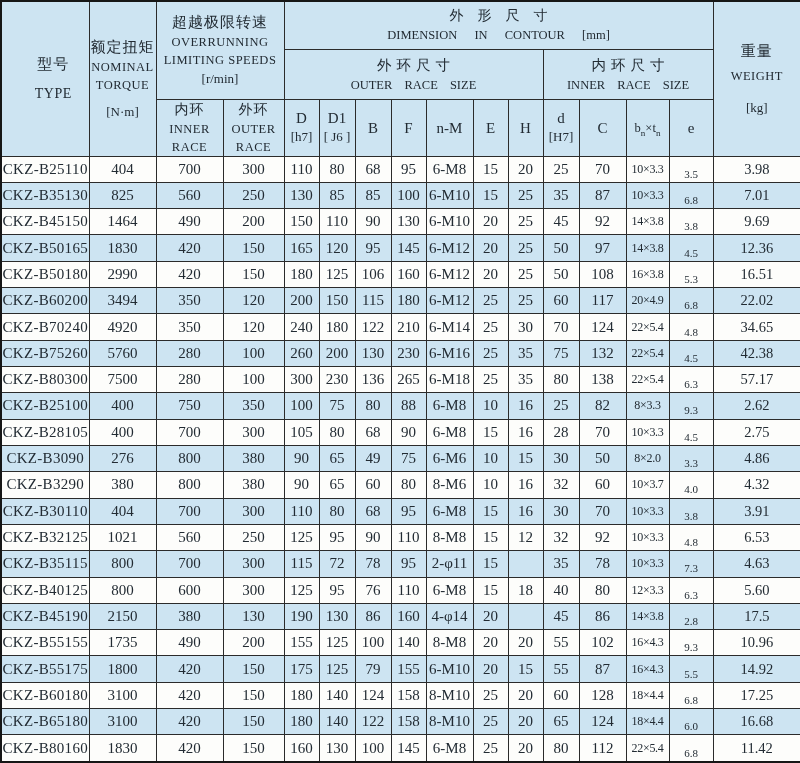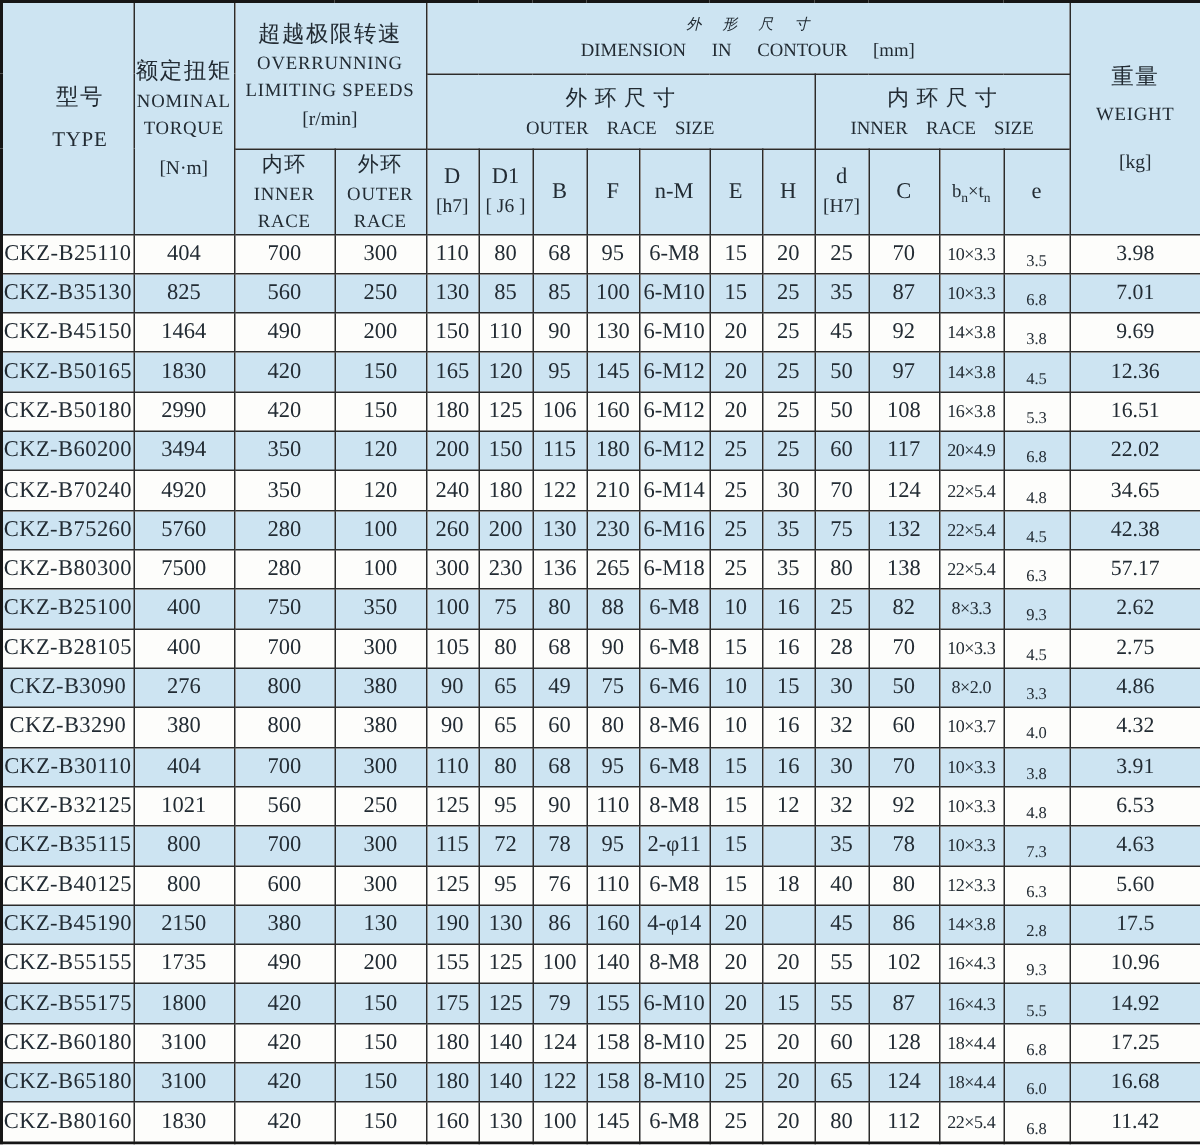--- a/index.html
+++ b/index.html
@@ -22,21 +22,21 @@
     vertical-align: middle;
     overflow: hidden;
   }
   
   #spec thead th { background: #cde4f2; font-weight: normal; }
   #spec thead tr.h1 { height: 48px; }
   #spec thead tr.h2 { height: 50px; }
   #spec thead tr.h3 { height: 57px; }
   .stack { display: flex; flex-direction: column; align-items: center; justify-content: center; height: 100%; }
   .zh      { font-size: 15px; letter-spacing: 1px; }
-  .zh-wide { font-size: 10px; letter-spacing: 14px; text-indent: 14px; font-style: italic; }
+  .zh-wide { font-size: 14px; letter-spacing: 14px; text-indent: 14px; }
   .zh-mid  { font-size: 14.5px; letter-spacing: 5px; text-indent: 5px; }
   .en      { font-size: 12.5px; letter-spacing: 0.5px; }
   .en-wide { font-size: 12.5px; word-spacing: 14px; }
   .en-mid  { font-size: 12.5px; word-spacing: 9px; }
   .unit    { font-size: 13px; }
   .gap4 { row-gap: 3px; }
   .gap8 { row-gap: 8px; }
   .gap12 { row-gap: 12px; margin-left: 16px; }
   .mt8 { margin-top: 8px; }
   .letter  { font-size: 15px; }

